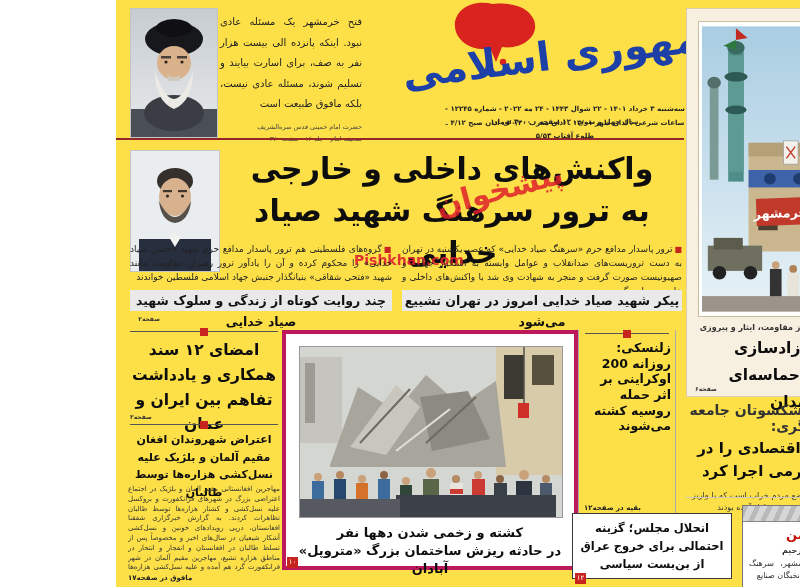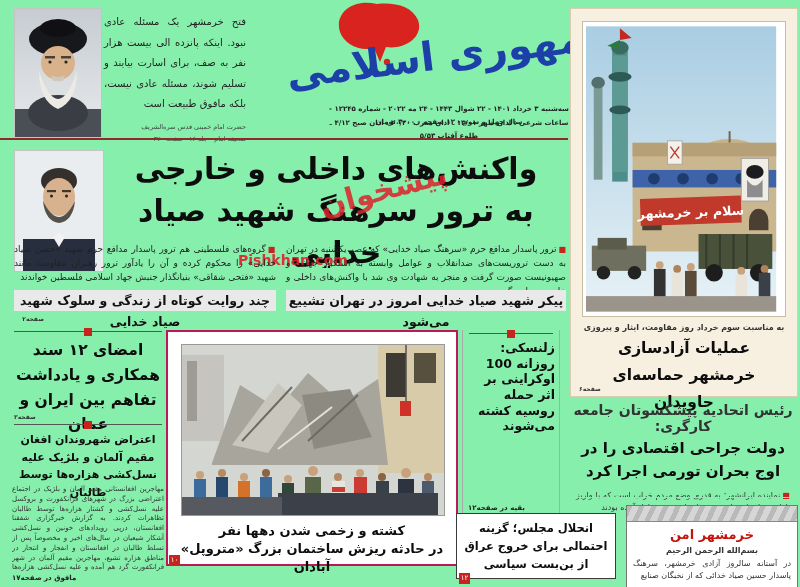--- a/index.html
+++ b/index.html
@@ -1,16 +1,16 @@
 <!DOCTYPE html>
 <html dir="rtl" lang="fa"><head>
 <meta charset="utf-8">
 <style>
   html,body{margin:0;padding:0;background:#fff;}
-  .page{position:relative;width:800px;height:587px;background:#86efac;overflow:hidden;
+  .page{position:relative;width:684px;height:587px;background:#fde047;overflow:hidden;
         font-family:"DejaVu Sans",sans-serif;direction:rtl;color:#111;}
   .abs{position:absolute;}
   
   .photo-frame{border:1px solid #c4c4c4;background:#dfe3e6;overflow:hidden;}
   .quote-box{font-size:10px;line-height:2.05;text-align:justify;color:#222;}
   .quote-attr{margin-top:7px;font-size:6.5px;line-height:1.7;color:#444;text-align:right;}
   .masthead-title{display:flex;align-items:center;justify-content:center;
       transform:rotate(-7deg);font-size:40px;font-weight:bold;color:#1d3fa8;white-space:nowrap;}
   .dateline{font-size:7px;font-weight:bold;color:#222;text-align:center;line-height:1.9;}
   .red-rule{background:#93282a;}
@@ -24,21 +24,21 @@
   .pageref{font-size:6px;font-weight:bold;color:#333;text-align:right;}
   
   .divider{position:absolute;border-top:1px solid #555;}
   .divider .sq{position:absolute;right:50%;top:-4.5px;margin-right:-4px;width:8px;height:8px;background:#c8241f;}
   .h-title{font-weight:bold;text-align:center;color:#0d0d0d;}
   .small-body{text-align:justify;color:#333;}
   .more{font-size:7px;font-weight:bold;color:#222;}
   .badge{position:absolute;width:11px;height:11px;background:#c8241f;color:#fff;font-size:7px;
          line-height:11px;text-align:center;font-weight:normal;}
   
-  .panel{background:#fff;border:2px solid #be185d;}
+  .panel{background:#fff;border:4px solid #be185d;}
   .caption{font-size:13px;font-weight:bold;text-align:center;line-height:1.35;color:#0d0d0d;}
   
   .box{background:#fff;border:1.5px solid #3a3a3a;}
   .cream{background:#f7efe0;border:1px solid #ddcdb0;}
   .kicker{font-size:8px;font-weight:bold;text-align:center;color:#333;}
   .amn-head{height:15px;background:repeating-linear-gradient(115deg,#b9b9b9 0 5px,#d6d6d6 5px 11px);
             border-bottom:1px solid #888;}
   .amn-title{font-size:13px;font-weight:bold;color:#c4150c;text-align:center;}
   .thin-rule{background:#c9c9c9;}
   svg{display:block;}
@@ -183,21 +183,21 @@
     </div>
     <div class="caption" style="position:absolute;left:8px;top:190px;width:272px;">کشته و زخمی شدن دهها نفر</div>
     <div class="caption" style="position:absolute;left:8px;top:208px;width:272px;">در حادثه ریزش ساختمان بزرگ «متروپل» آبادان</div>
     <div class="badge" style="left:1px;bottom:-2px;">۱۰</div>
   </div>
 
   <div class="abs" style="left:462px;top:330px;width:96px;height:192px;border-left:1px solid #aaa;border-right:1px solid #aaa;">
     <div class="divider" style="left:6px;top:3px;width:84px;position:absolute;">
         <span class="sq"></span>
       </div>
-    <div class="h-title" style="position:absolute;left:4px;top:10px;width:88px;font-size:12.5px;line-height:1.25;text-align:right;padding-right:4px;">زلنسکی: روزانه 100 اوکراینی بر اثر حمله روسیه کشته می‌شوند</div>
+    <div class="h-title" style="position:absolute;left:4px;top:10px;width:88px;font-size:12.5px;line-height:1.25;text-align:right;padding-right:4px;">زلنسکی: روزانه 200 اوکراینی بر اثر حمله روسیه کشته می‌شوند</div>
     <div class="more" style="position:absolute;left:5px;top:174px;text-align:left;width:86px;">بقیه در صفحه۱۲</div>
   </div>
 
   <div class="abs box" style="left:456px;top:513px;width:158px;height:64px;">
     <div class="h-title" style="position:absolute;left:4px;top:6px;width:150px;font-size:11.5px;line-height:1.55;">انحلال مجلس؛ گزینه احتمالی برای خروج عراق از بن‌بست سیاسی</div>
     <div class="badge" style="left:2px;bottom:-6px;">۱۲</div>
   </div>
 
   <div class="abs cream" style="left:570px;top:8px;width:226px;height:387px;">
     <div style="position:absolute;left:11px;top:12px;width:202px;height:294px;background:#fff;border:1px solid #c9bda2;padding:0;">

